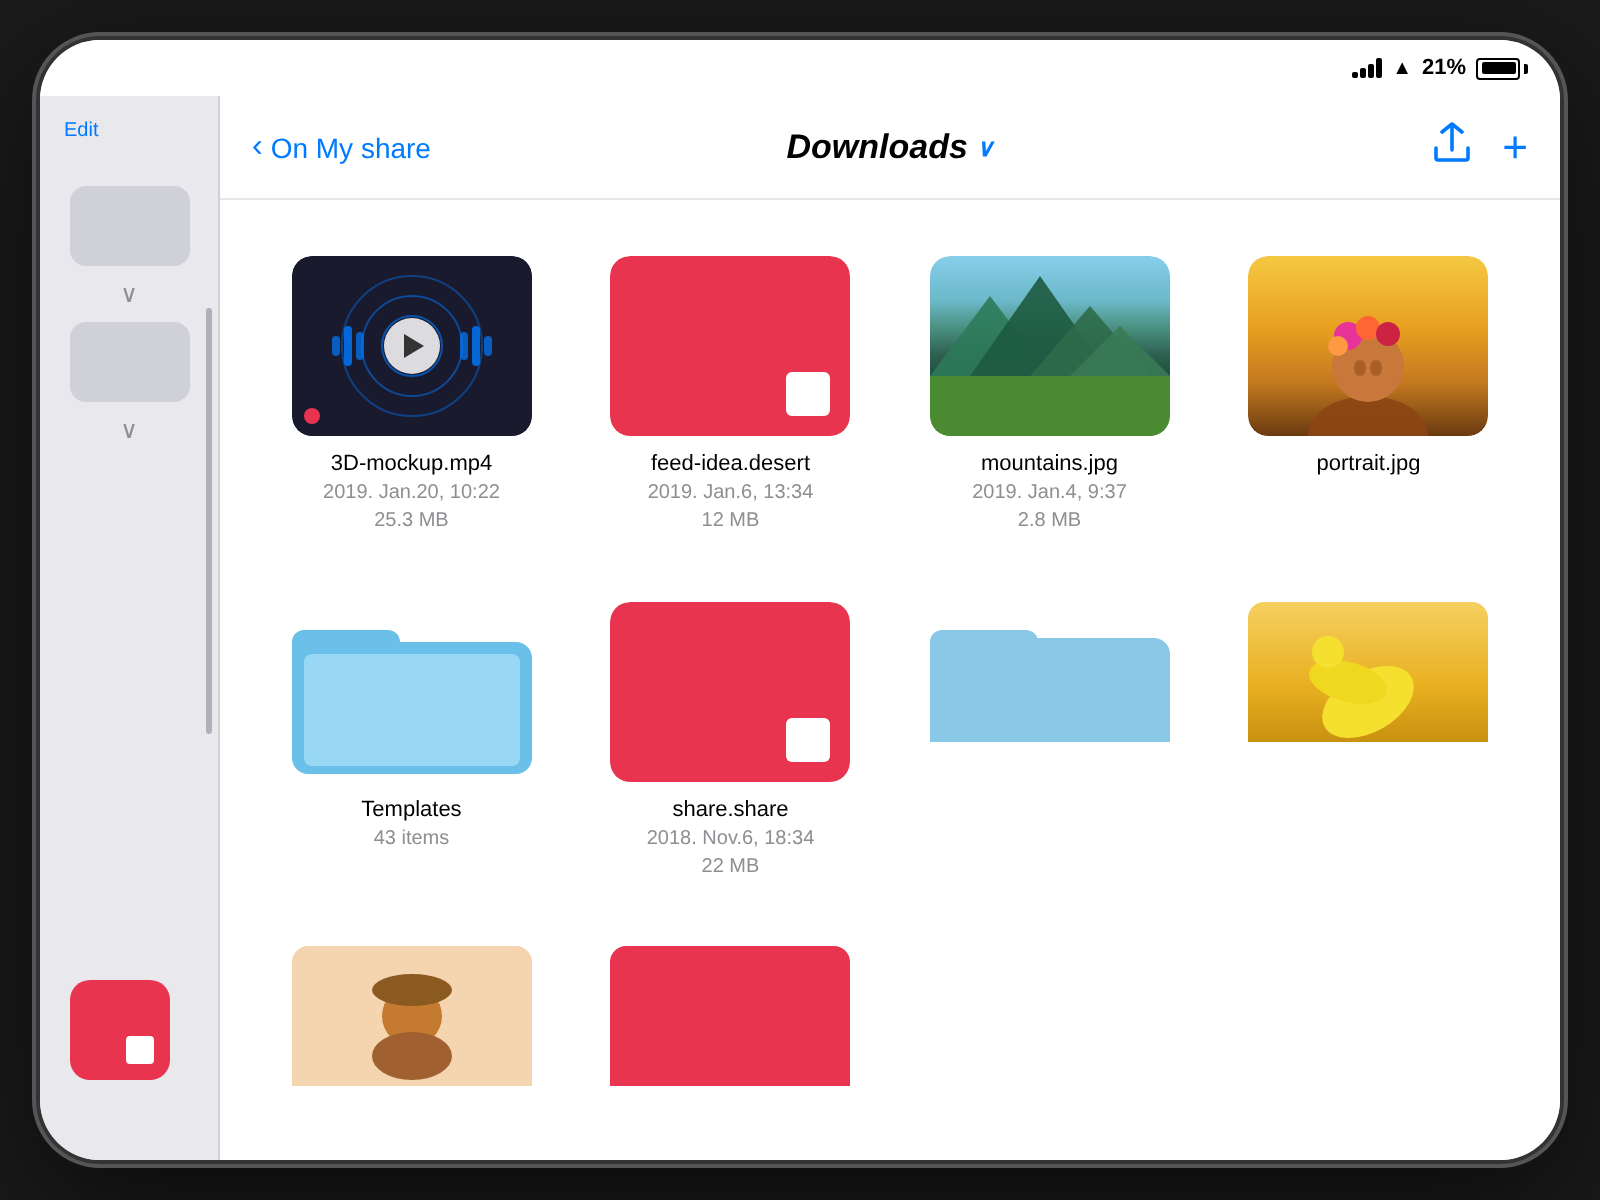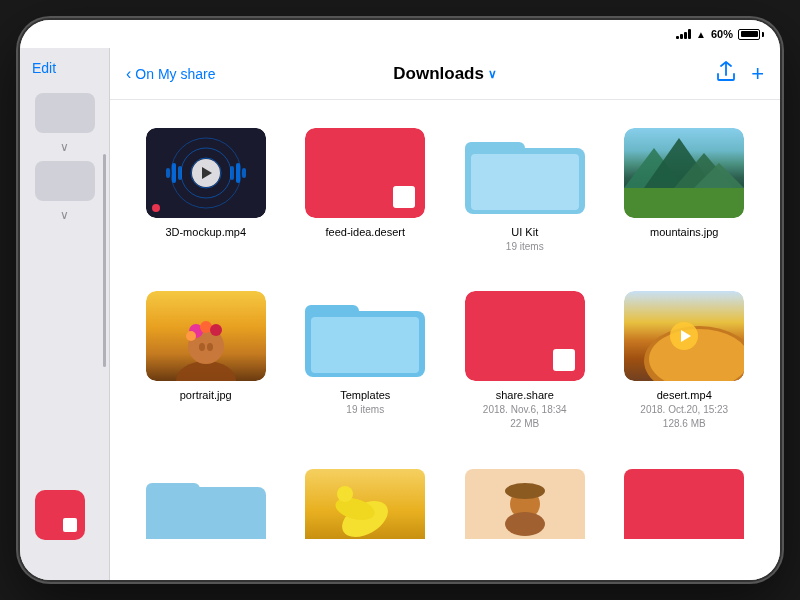--- a/index.html
+++ b/index.html
@@ -103,21 +103,21 @@
       align-items: center;
       padding-top: 10px;
       position: relative;
     }
 
     .sidebar-edit {
       position: absolute;
       top: 12px;
       left: 12px;
       color: #007aff;
-      font-size: 14px;
+      font-size: 10px;
       font-weight: 400;
     }
 
     .sidebar-item {
       width: 60px;
       height: 40px;
       background: #d0d0d8;
       border-radius: 8px;
       margin: 5px 0;
     }
@@ -196,20 +196,21 @@
     .nav-title {
       position: absolute;
       left: 50%;
       transform: translateX(-50%);
       font-size: 17px;
       font-weight: 600;
       color: #000;
       display: flex;
       align-items: center;
       gap: 4px;
+      font-style: italic;
     }
 
     .nav-title .chevron-down {
       font-size: 12px;
       color: #007aff;
     }
 
     .nav-actions {
       margin-left: auto;
       display: flex;
@@ -286,21 +287,21 @@
 
   <div class="status-bar">
     <div class="status-icons">
       <div class="signal-bars">
         <span></span>
           <span></span>
           <span></span>
           <span></span>
       </div>
       <span class="wifi-icon">▲</span>
-      <span>60%</span>
+      <span>21%</span>
       <div class="battery">
         <div class="battery-body">
           <div class="battery-fill"></div>
         </div>
         <div class="battery-tip"></div>
       </div>
     </div>
   </div>
 
   <div class="main-content">
@@ -361,60 +362,50 @@
               </svg>
 
               <div style="position:absolute;top:50%;left:50%;transform:translate(-50%,-50%);width:28px;height:28px;background:rgba(255,255,255,0.85);border-radius:50%;display:flex;align-items:center;justify-content:center;">
                 <div style="border-left:10px solid #333;border-top:6px solid transparent;border-bottom:6px solid transparent;margin-left:3px;"></div>
               </div>
 
               <div style="position:absolute;bottom:6px;left:6px;width:8px;height:8px;background:#e8344e;border-radius:50%;"></div>
             </div>
           </div>
           <div class="file-name">3D-mockup.mp4</div>
+          <div class="file-meta">2019. Jan.20, 10:22<br>25.3 MB</div>
         </div>
 
         <div class="file-item">
           <div class="file-thumb">
             <div style="width:120px;height:90px;background:#e8344e;border-radius:10px;position:relative;">
               <div style="position:absolute;bottom:10px;right:10px;width:22px;height:22px;background:white;border-radius:3px;"></div>
             </div>
           </div>
           <div class="file-name">feed-idea.desert</div>
-        </div>
-
-        <div class="file-item">
-          <div class="file-thumb">
-            <div style="width:120px;height:90px;position:relative;">
-
-              <div style="position:absolute;top:14px;left:0;width:50%;height:14px;background:#7ec8e8;border-radius:6px 6px 0 0;"></div>
-              <div style="position:absolute;top:20px;left:0;width:100%;height:66px;background:#7ec8e8;border-radius:8px;"></div>
-
-              <div style="position:absolute;top:26px;left:6px;width:108px;height:56px;background:#a8ddf5;border-radius:4px;"></div>
-            </div>
-          </div>
-          <div class="file-name">UI Kit</div>
-          <div class="file-meta">19 items</div>
-        </div>
+          <div class="file-meta">2019. Jan.6, 13:34<br>12 MB</div>
+        </div>
+
 
         <div class="file-item">
           <div class="file-thumb">
             <div style="width:120px;height:90px;border-radius:10px;overflow:hidden;position:relative;">
               <div style="width:100%;height:100%;background:linear-gradient(180deg,#87ceeb 0%,#6bb8c8 25%,#4a9080 40%,#2d6050 55%,#1e4a3a 70%,#5d8a4a 80%,#8ab060 100%);"></div>
 
               <svg width="120" height="90" viewBox="0 0 120 90" style="position:absolute;bottom:0;left:0;">
                 <polygon points="0,60 30,20 60,60" fill="#2d7a5a" opacity="0.9"></polygon>
                 <polygon points="20,60 55,10 90,60" fill="#1e5a40" opacity="0.9"></polygon>
                 <polygon points="50,60 80,25 110,60" fill="#2d6a4a" opacity="0.9"></polygon>
                 <polygon points="70,60 95,35 120,60" fill="#3a7a55" opacity="0.9"></polygon>
                 <rect x="0" y="60" width="120" height="30" fill="#4a8a30"></rect>
               </svg>
             </div>
           </div>
           <div class="file-name">mountains.jpg</div>
+          <div class="file-meta">2019. Jan.4, 9:37<br>2.8 MB</div>
         </div>
 
         <div class="file-item">
           <div class="file-thumb">
             <div style="width:120px;height:90px;border-radius:10px;overflow:hidden;position:relative;">
               <div style="width:100%;height:100%;background:linear-gradient(180deg,#f5c842 0%,#e8a020 40%,#c47a20 70%,#6a3a10 100%);"></div>
 
               <svg width="120" height="90" viewBox="0 0 120 90" style="position:absolute;inset:0;">
 
                 <ellipse cx="60" cy="90" rx="30" ry="20" fill="#8b4513" opacity="0.9"></ellipse>
@@ -436,51 +427,33 @@
 
         <div class="file-item">
           <div class="file-thumb">
             <div style="width:120px;height:90px;position:relative;">
               <div style="position:absolute;top:14px;left:0;width:45%;height:14px;background:#6ac0e8;border-radius:6px 6px 0 0;"></div>
               <div style="position:absolute;top:20px;left:0;width:100%;height:66px;background:#6ac0e8;border-radius:8px;"></div>
               <div style="position:absolute;top:26px;left:6px;width:108px;height:56px;background:#98d8f5;border-radius:4px;"></div>
             </div>
           </div>
           <div class="file-name">Templates</div>
-          <div class="file-meta">19 items</div>
+          <div class="file-meta">43 items</div>
         </div>
 
         <div class="file-item">
           <div class="file-thumb">
             <div style="width:120px;height:90px;background:#e8344e;border-radius:10px;position:relative;">
               <div style="position:absolute;bottom:10px;right:10px;width:22px;height:22px;background:white;border-radius:3px;"></div>
             </div>
           </div>
           <div class="file-name">share.share</div>
           <div class="file-meta">2018. Nov.6, 18:34<br>22 MB</div>
         </div>
 
-        <div class="file-item">
-          <div class="file-thumb">
-            <div style="width:120px;height:90px;border-radius:10px;overflow:hidden;position:relative;">
-              <div style="width:100%;height:100%;background:linear-gradient(180deg,#c8e0f5 0%,#e8c040 35%,#c87820 55%,#a05010 75%,#704020 100%);"></div>
-
-              <svg width="120" height="90" viewBox="0 0 120 90" style="position:absolute;inset:0;">
-                <ellipse cx="75" cy="70" rx="55" ry="35" fill="#c47820"></ellipse>
-                <ellipse cx="75" cy="68" rx="50" ry="30" fill="#e8a030"></ellipse>
-              </svg>
-
-              <div style="position:absolute;top:50%;left:50%;transform:translate(-50%,-50%);width:28px;height:28px;background:rgba(255,200,50,0.85);border-radius:50%;display:flex;align-items:center;justify-content:center;">
-                <div style="border-left:10px solid #fff;border-top:6px solid transparent;border-bottom:6px solid transparent;margin-left:3px;"></div>
-              </div>
-            </div>
-          </div>
-          <div class="file-name">desert.mp4</div>
-          <div class="file-meta">2018. Oct.20, 15:23<br>128.6 MB</div>
-        </div>
 
         <div class="file-item" style="overflow:hidden;">
           <div style="width:120px;height:70px;position:relative;margin-bottom:0;">
             <div style="position:absolute;top:14px;left:0;width:45%;height:12px;background:#8ac8e8;border-radius:6px 6px 0 0;"></div>
             <div style="position:absolute;top:18px;left:0;width:100%;height:52px;background:#8ac8e8;border-radius:8px 8px 0 0;"></div>
           </div>
         </div>
 
         <div class="file-item" style="overflow:hidden;">
           <div style="width:120px;height:70px;position:relative;margin-bottom:0;">

